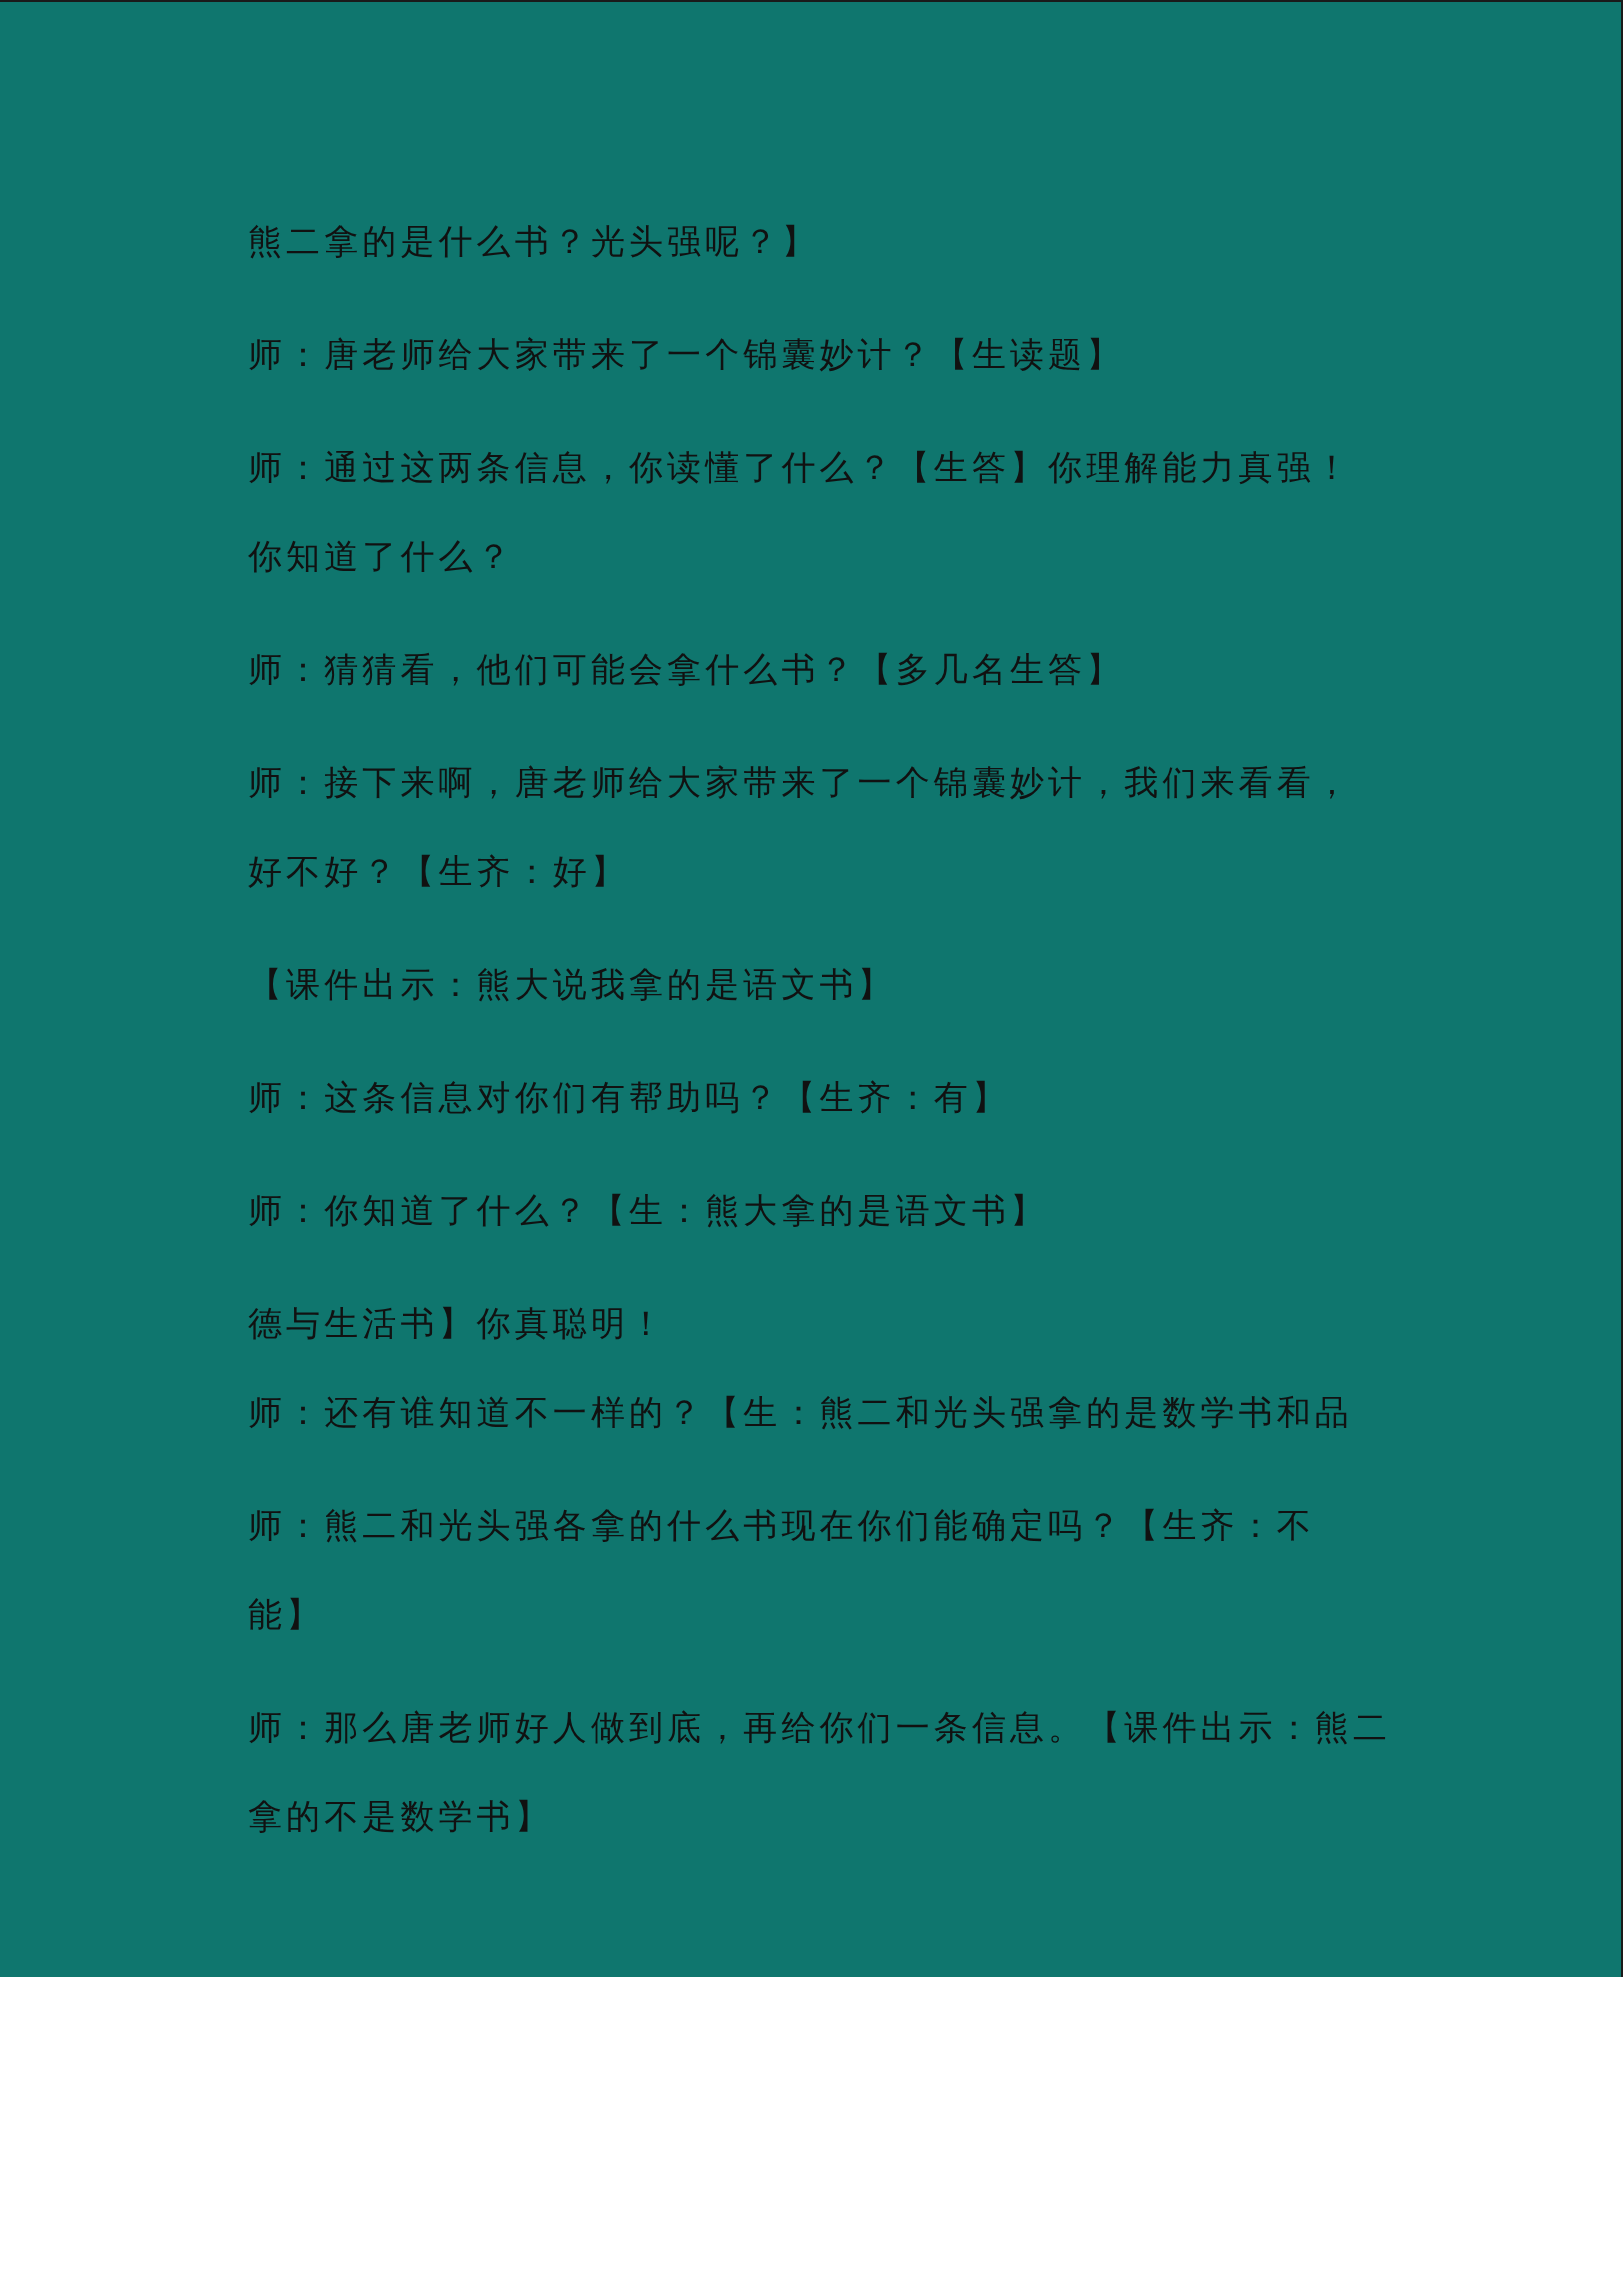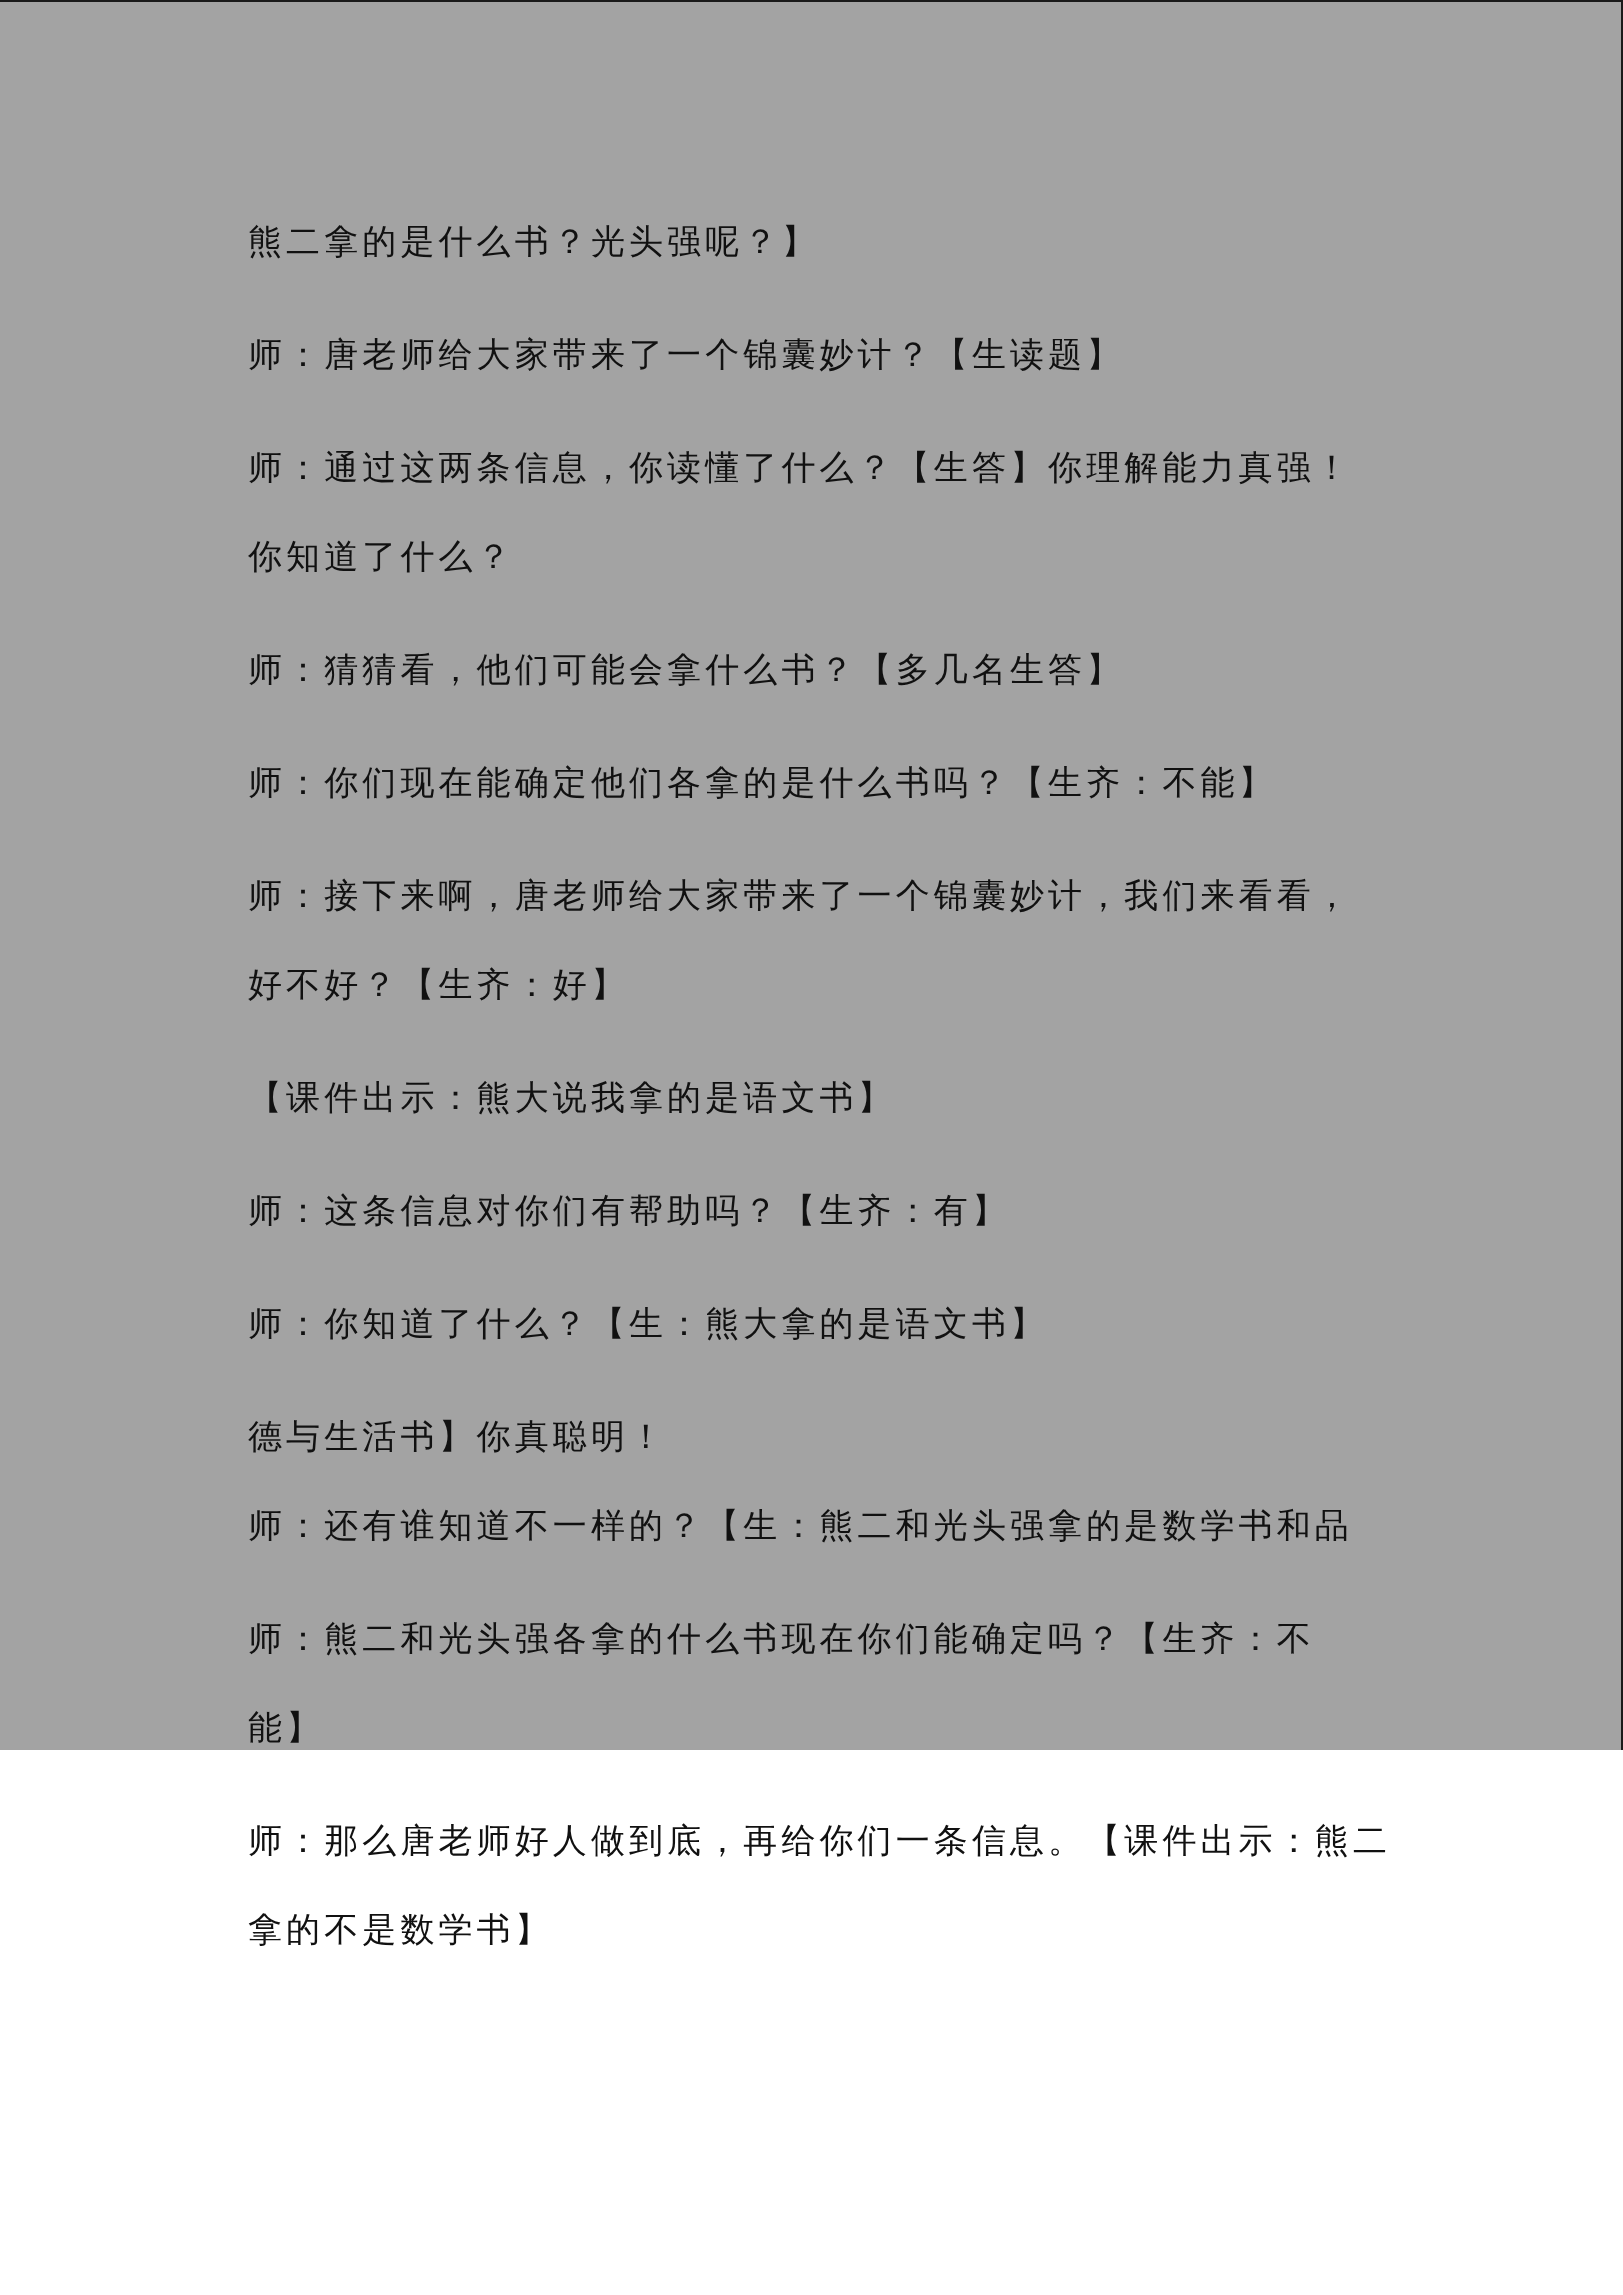--- a/index.html
+++ b/index.html
@@ -11,22 +11,22 @@
     width: 1623px;
     height: 2295px;
     position: relative;
     overflow: hidden;
   }
   .page {
     position: absolute;
     left: 0;
     top: 0;
     width: 1623px;
-    height: 1750px;
-    background: #a3a3a3;
+    height: 1977px;
+    background: #0f766e;
     box-sizing: border-box;
     border-top: 2px solid #1a1a1a;
     border-right: 2px solid #1a1a1a;
   }
   .content {
     position: absolute;
     left: 248px;
     top: 202px;
     width: 1159px;
   }
@@ -62,23 +62,20 @@
     <p class="para">
       <span class="line">师：通过这两条信息，你读懂了什么？【生答】你理解能力真强！</span>
       <span class="line">你知道了什么？</span>
     </p>
 
 
     <p class="para">
       <span class="line">师：猜猜看，他们可能会拿什么书？【多几名生答】</span>
     </p>
 
-    <p class="para">
-      <span class="line">师：你们现在能确定他们各拿的是什么书吗？【生齐：不能】</span>
-    </p>
 
     <p class="para">
       <span class="line">师：接下来啊，唐老师给大家带来了一个锦囊妙计，我们来看看，</span>
       <span class="line">好不好？【生齐：好】</span>
     </p>
 
     <p class="para">
       <span class="line">【课件出示：熊大说我拿的是语文书】</span>
     </p>
 

